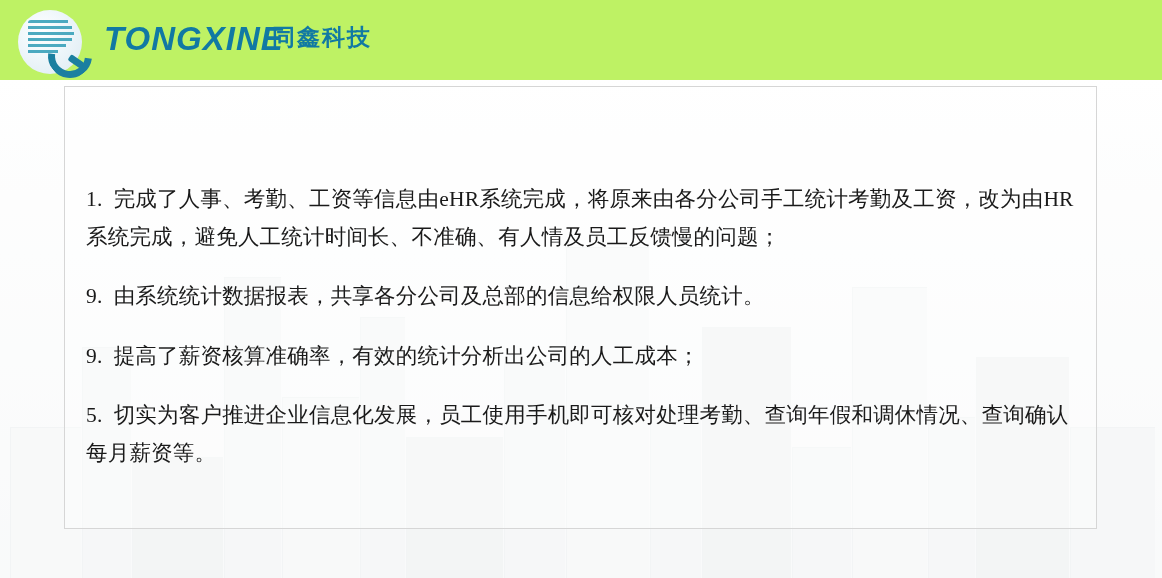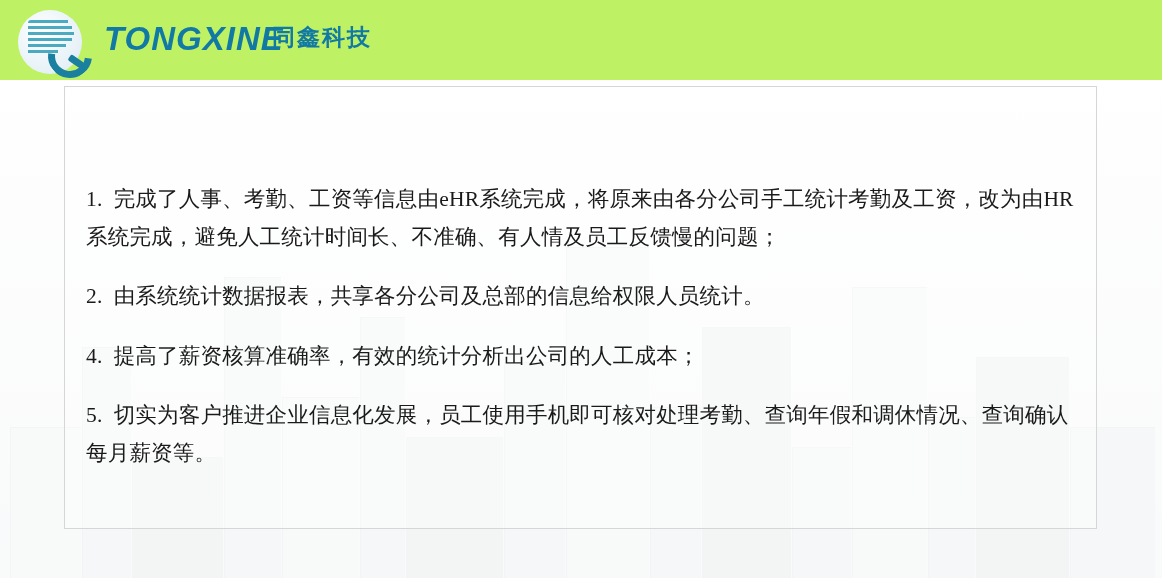--- a/index.html
+++ b/index.html
@@ -233,18 +233,18 @@
     </div>
     <div class="logo-text-en">TONGXINE</div>
     <div class="logo-text-cn">同鑫科技</div>
   </div>
 
   <div class="panel"></div>
 
 
   <div class="body-list">
     <p class="item">1.  完成了人事、考勤、工资等信息由eHR系统完成，将原来由各分公司手工统计考勤及工资，改为由HR系统完成，避免人工统计时间长、不准确、有人情及员工反馈慢的问题；</p>
-    <p class="item">2.  由系统统计数据报表，共享各分公司及总部的信息给权限人员统计。</p>
-    <p class="item">4.  提高了薪资核算准确率，有效的统计分析出公司的人工成本；</p>
+    <p class="item">9.  由系统统计数据报表，共享各分公司及总部的信息给权限人员统计。</p>
+    <p class="item">9.  提高了薪资核算准确率，有效的统计分析出公司的人工成本；</p>
     <p class="item">5.  切实为客户推进企业信息化发展，员工使用手机即可核对处理考勤、查询年假和调休情况、查询确认每月薪资等。</p>
   </div>
 
 </div>
 
 </body></html>

